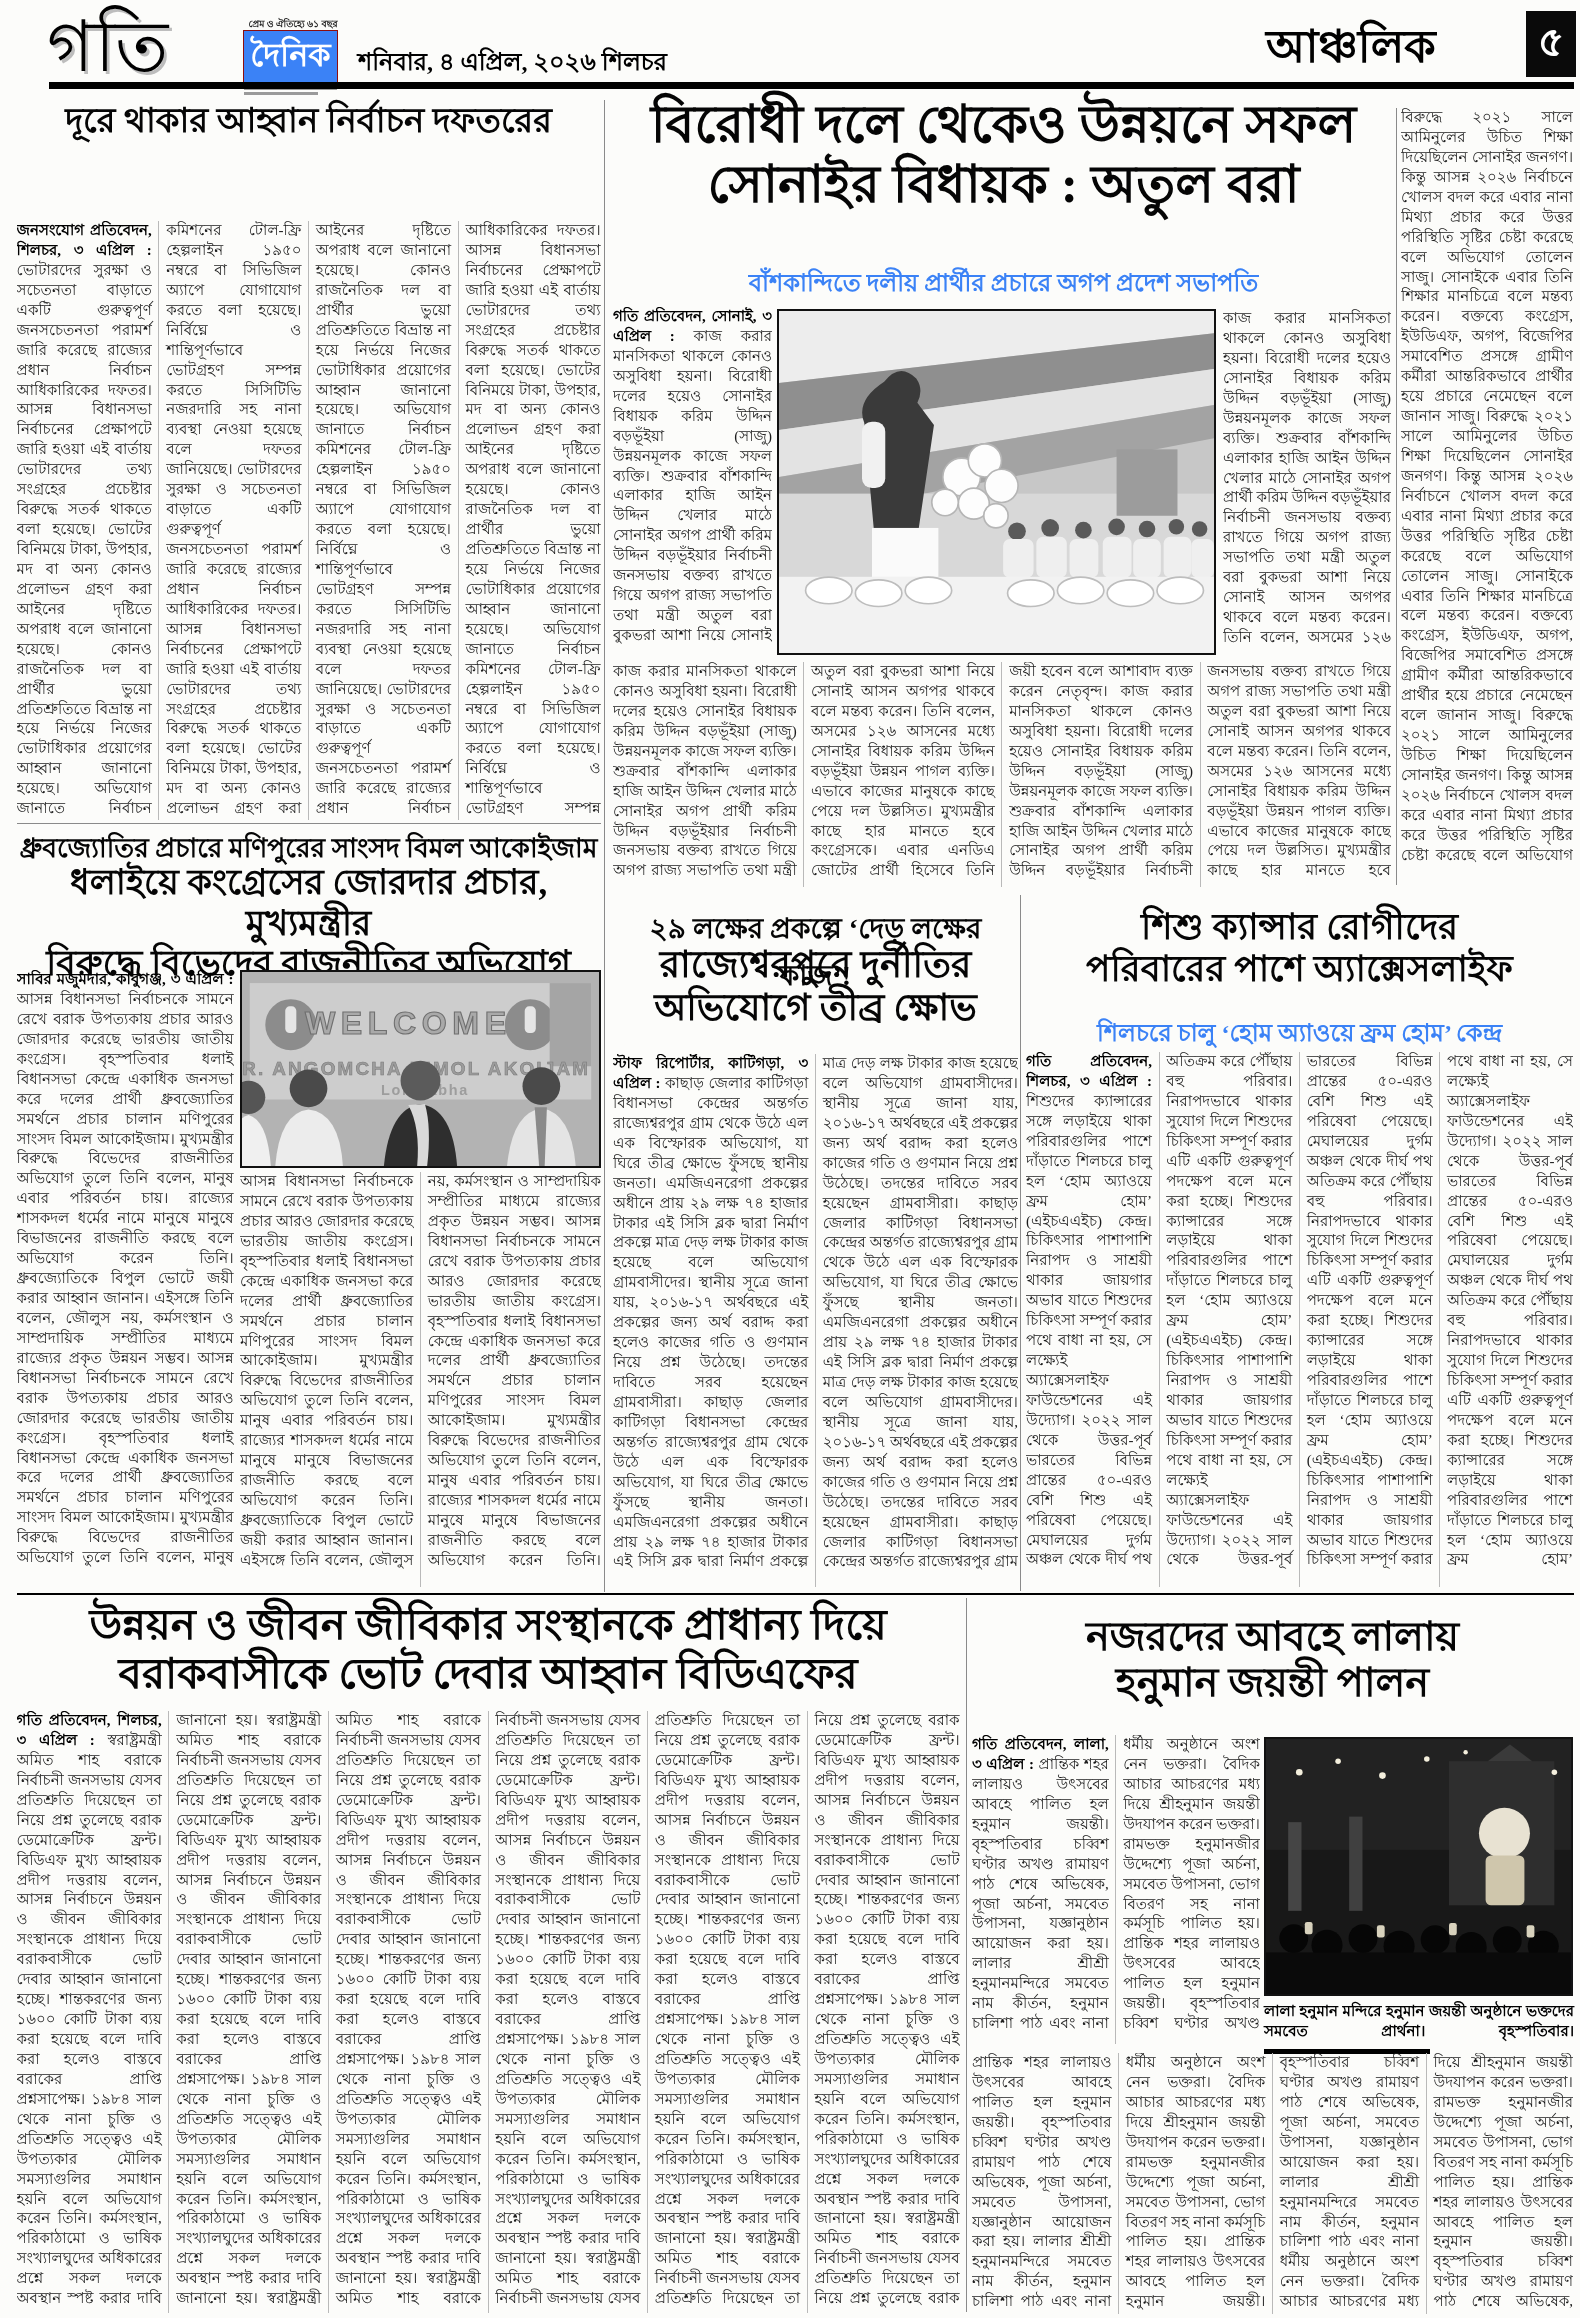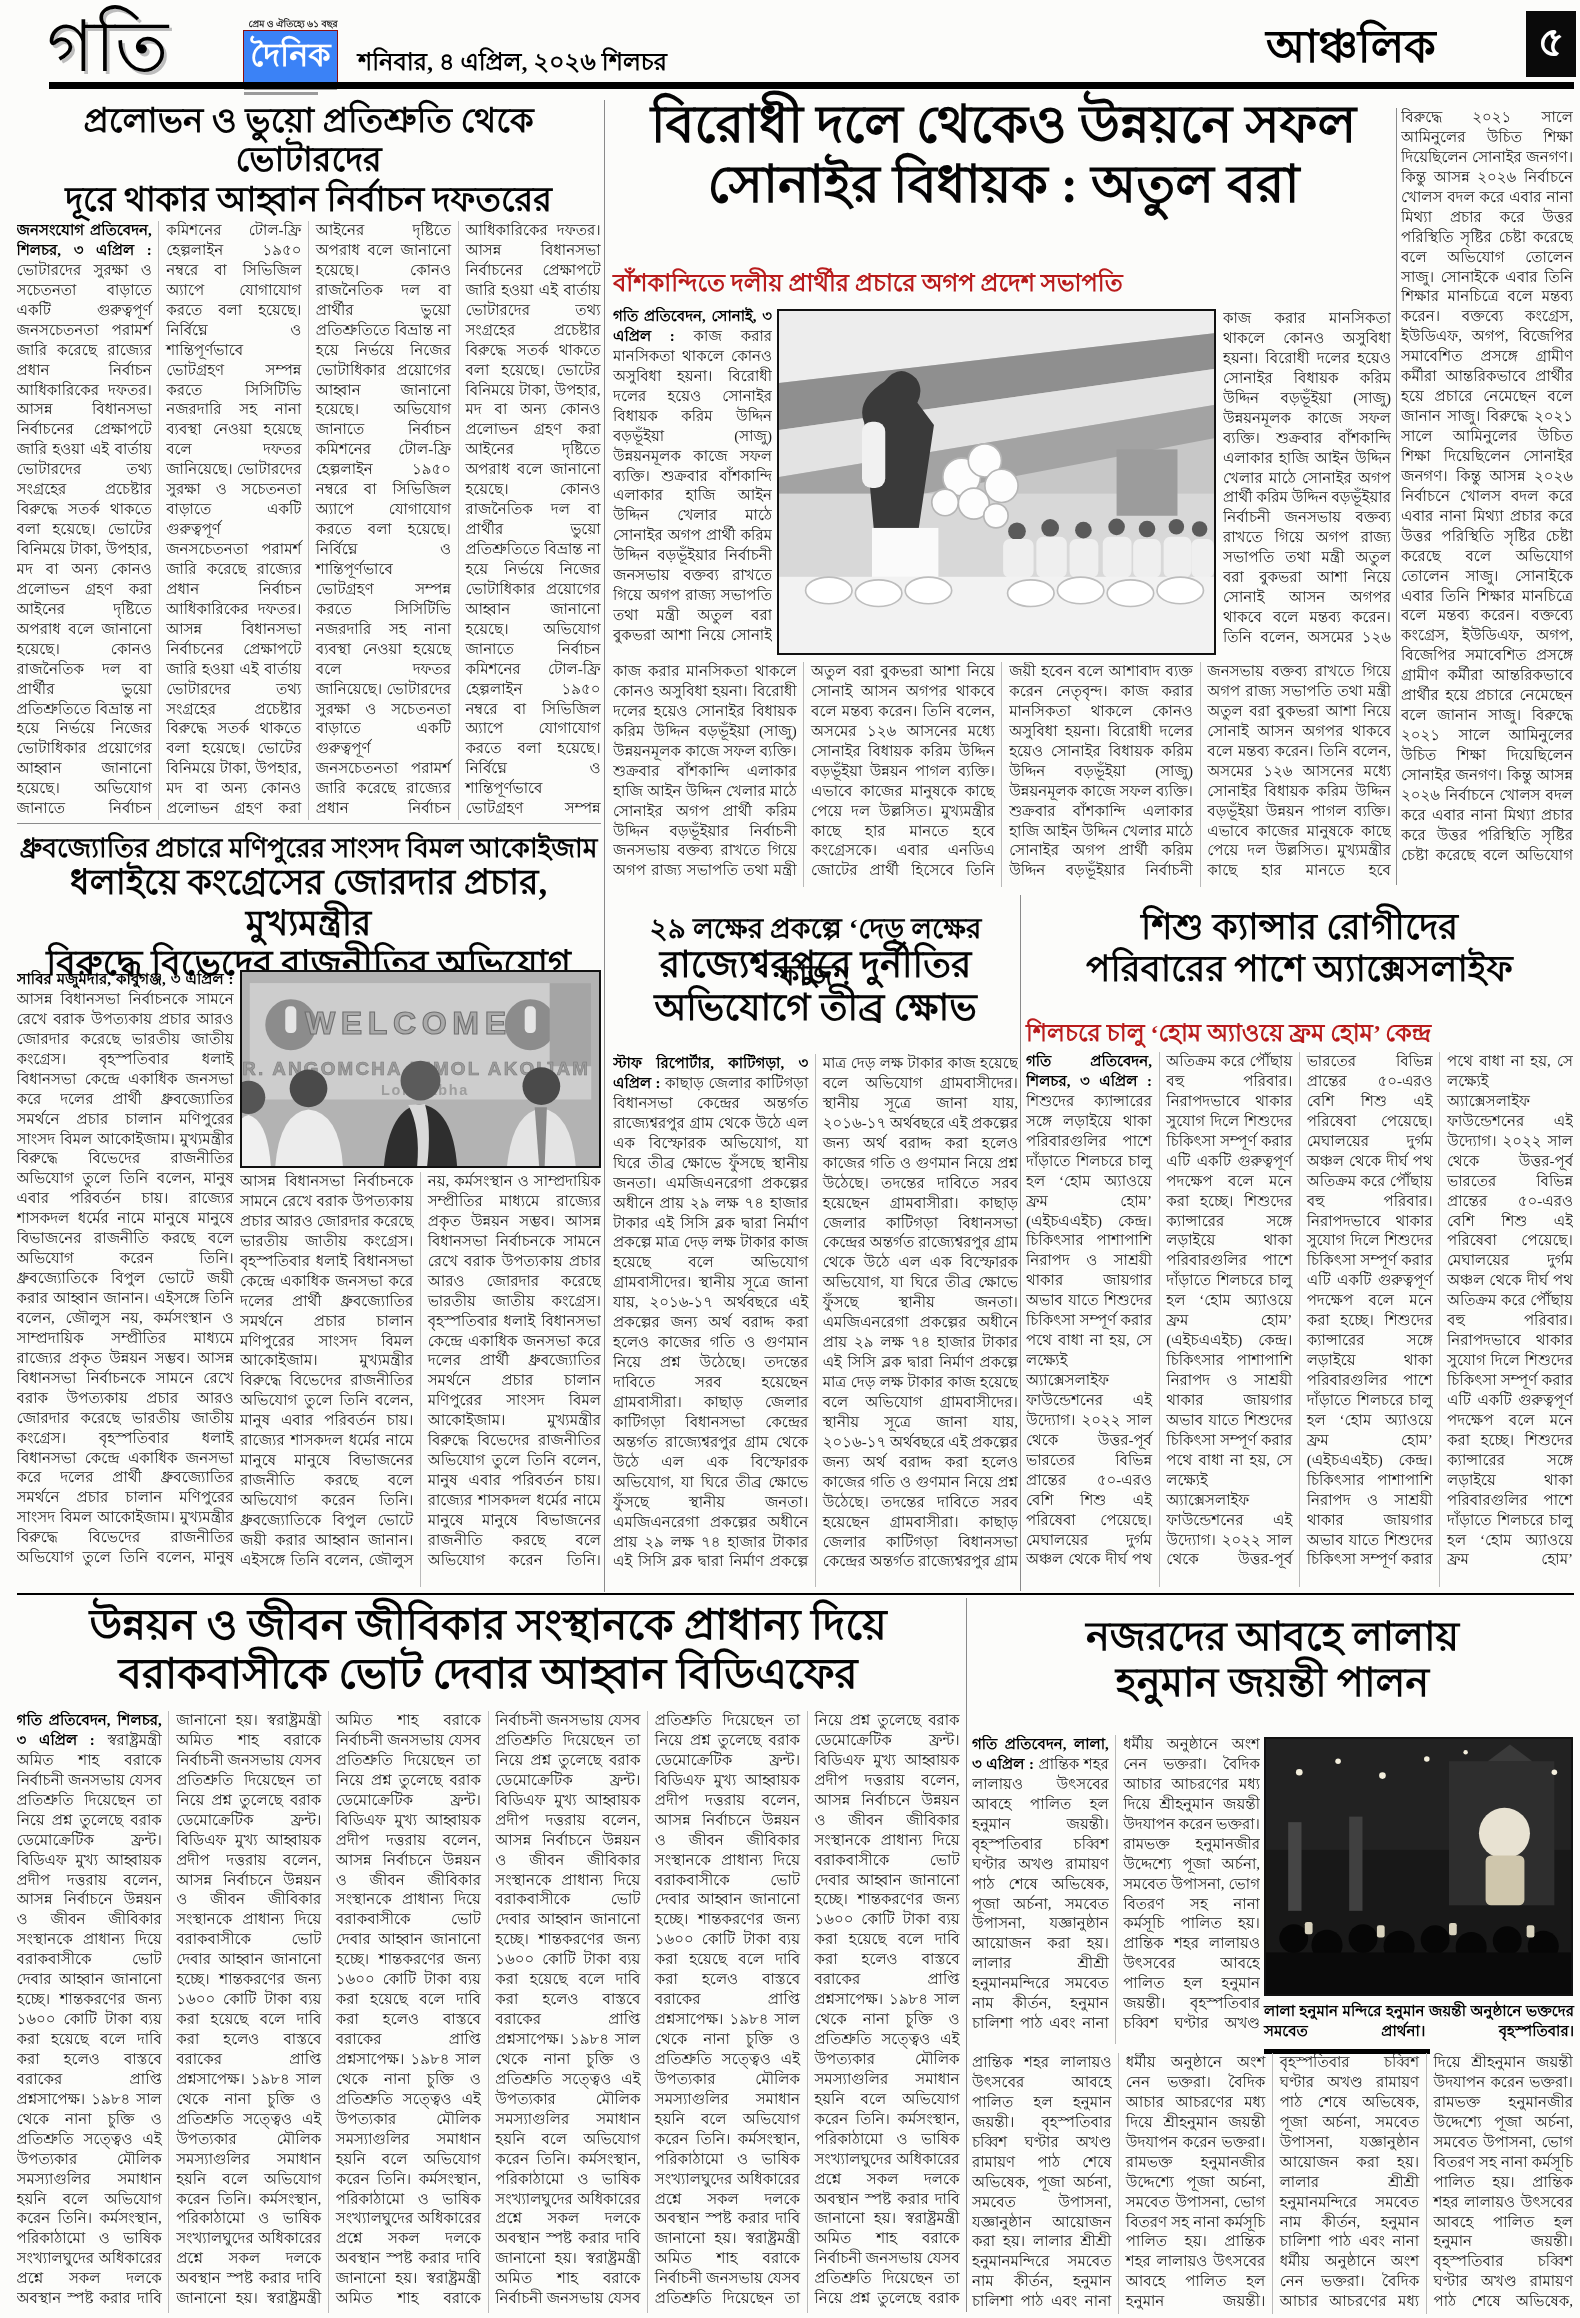--- a/index.html
+++ b/index.html
@@ -3,21 +3,21 @@
 <meta charset="utf-8">
 <style>
   *{margin:0;padding:0;box-sizing:border-box}
   html,body{background:#e9e7e2}
   body{font-family:"Liberation Serif","DejaVu Serif",serif;color:#141414}
   #page{position:relative;width:1580px;height:2319px;background:#fcfcfa;overflow:hidden;margin:0 auto}
   .abs{position:absolute}
   .hl{font-weight:bold;text-align:center;color:#050505}
   .hl .ln{display:block;line-height:1.16}
   .kicker{font-weight:bold;text-align:center;color:#050505}
-  .subhead{font-weight:bold;text-align:left;color:#b91c1c}
+  .subhead{font-weight:bold;text-align:center;color:#3b82f6}
   .body-text{font-size:15px;line-height:1.33;text-align:justify;overflow:hidden;height:100%;column-gap:14.4px;column-rule:0.6px solid #b9b9b9;color:#1c1c1c;word-break:break-word}
   .byline{font-weight:bold;color:#000}
   .rule-h{background:#000}
   .rule-thin{background:#8a8a8a}
   .photo{border:2.2px solid #111;background:#bbb;overflow:hidden}
   .photo svg{display:block;width:100%;height:100%}
   .caption{font-size:15px;font-weight:bold;line-height:1.3;text-align:justify;color:#000}
   .masthead-logo{font-weight:normal;letter-spacing:1.1px;color:#000;text-shadow:2.8px 2.8px 0 #bdbdbd;line-height:1}
   .daily-box{background:#3b82f6;border:1.7px solid #8e0d0d;color:#fff;display:flex;align-items:center;justify-content:center;font-weight:bold}
   .tagline{font-size:9.4px;font-weight:bold;color:#222;text-align:center;white-space:nowrap}
@@ -38,21 +38,20 @@
   <div class="abs" style="left:244px;top:85px;width:93px">
     <div class="microbar"></div>
     <div class="microbar" style="width:80%"></div>
   </div>
   <div class="abs dateline" style="left:358px;top:43px;font-size:24px">শনিবার, ৪ এপ্রিল, ২০২৬ শিলচর</div>
   <div class="abs section-title" style="left:1266px;top:12px;font-size:45px">আঞ্চলিক</div>
   <div class="abs pagenum-box" style="left:1526px;top:11px;width:50px;height:66px;font-size:41px">৫</div>
   <div class="abs rule-h" style="left:49px;top:82px;width:1525px;height:7.2px"></div>
 
   <div class="abs hl" style="left:16.6px;top:101px;width:584px;font-size:34px">
-    <span class="ln">প্রলোভন ও ভুয়ো প্রতিশ্রুতি থেকে ভোটারদের</span>
     <span class="ln">দূরে থাকার আহ্বান নির্বাচন দফতরের</span>
   </div>
   <div class="abs body-text" style="left:16.6px;top:221px;width:584px;height:599px;column-count:4">
     <span class="byline">জনসংযোগ প্রতিবেদন, শিলচর, ৩ এপ্রিল :</span>
     <span>ভোটারদের সুরক্ষা ও সচেতনতা বাড়াতে একটি গুরুত্বপূর্ণ জনসচেতনতা পরামর্শ জারি করেছে রাজ্যের প্রধান নির্বাচন আধিকারিকের দফতর। আসন্ন বিধানসভা নির্বাচনের প্রেক্ষাপটে জারি হওয়া এই বার্তায় ভোটারদের তথ্য সংগ্রহের প্রচেষ্টার বিরুদ্ধে সতর্ক থাকতে বলা হয়েছে। ভোটের বিনিময়ে টাকা, উপহার, মদ বা অন্য কোনও প্রলোভন গ্রহণ করা আইনের দৃষ্টিতে অপরাধ বলে জানানো হয়েছে। কোনও রাজনৈতিক দল বা প্রার্থীর ভুয়ো প্রতিশ্রুতিতে বিভ্রান্ত না হয়ে নির্ভয়ে নিজের ভোটাধিকার প্রয়োগের আহ্বান জানানো হয়েছে। অভিযোগ জানাতে নির্বাচন কমিশনের টোল-ফ্রি হেল্পলাইন ১৯৫০ নম্বরে বা সিভিজিল অ্যাপে যোগাযোগ করতে বলা হয়েছে। নির্বিঘ্নে ও শান্তিপূর্ণভাবে ভোটগ্রহণ সম্পন্ন করতে সিসিটিভি নজরদারি সহ নানা ব্যবস্থা নেওয়া হয়েছে বলে দফতর জানিয়েছে। ভোটারদের সুরক্ষা ও সচেতনতা বাড়াতে একটি গুরুত্বপূর্ণ জনসচেতনতা পরামর্শ জারি করেছে রাজ্যের প্রধান নির্বাচন আধিকারিকের দফতর। আসন্ন বিধানসভা নির্বাচনের প্রেক্ষাপটে জারি হওয়া এই বার্তায় ভোটারদের তথ্য সংগ্রহের প্রচেষ্টার বিরুদ্ধে সতর্ক থাকতে বলা হয়েছে। ভোটের বিনিময়ে টাকা, উপহার, মদ বা অন্য কোনও প্রলোভন গ্রহণ করা আইনের দৃষ্টিতে অপরাধ বলে জানানো হয়েছে। কোনও রাজনৈতিক দল বা প্রার্থীর ভুয়ো প্রতিশ্রুতিতে বিভ্রান্ত না হয়ে নির্ভয়ে নিজের ভোটাধিকার প্রয়োগের আহ্বান জানানো হয়েছে। অভিযোগ জানাতে নির্বাচন কমিশনের টোল-ফ্রি হেল্পলাইন ১৯৫০ নম্বরে বা সিভিজিল অ্যাপে যোগাযোগ করতে বলা হয়েছে। নির্বিঘ্নে ও শান্তিপূর্ণভাবে ভোটগ্রহণ সম্পন্ন করতে সিসিটিভি নজরদারি সহ নানা ব্যবস্থা নেওয়া হয়েছে বলে দফতর জানিয়েছে। ভোটারদের সুরক্ষা ও সচেতনতা বাড়াতে একটি গুরুত্বপূর্ণ জনসচেতনতা পরামর্শ জারি করেছে রাজ্যের প্রধান নির্বাচন আধিকারিকের দফতর। আসন্ন বিধানসভা নির্বাচনের প্রেক্ষাপটে জারি হওয়া এই বার্তায় ভোটারদের তথ্য সংগ্রহের প্রচেষ্টার বিরুদ্ধে সতর্ক থাকতে বলা হয়েছে। ভোটের বিনিময়ে টাকা, উপহার, মদ বা অন্য কোনও প্রলোভন গ্রহণ করা আইনের দৃষ্টিতে অপরাধ বলে জানানো হয়েছে। কোনও রাজনৈতিক দল বা প্রার্থীর ভুয়ো প্রতিশ্রুতিতে বিভ্রান্ত না হয়ে নির্ভয়ে নিজের ভোটাধিকার প্রয়োগের আহ্বান জানানো হয়েছে। অভিযোগ জানাতে নির্বাচন কমিশনের টোল-ফ্রি হেল্পলাইন ১৯৫০ নম্বরে বা সিভিজিল অ্যাপে যোগাযোগ করতে বলা হয়েছে। নির্বিঘ্নে ও শান্তিপূর্ণভাবে ভোটগ্রহণ সম্পন্ন করতে সিসিটিভি নজরদারি সহ নানা ব্যবস্থা নেওয়া হয়েছে বলে দফতর জানিয়েছে। ভোটারদের সুরক্ষা ও সচেতনতা বাড়াতে একটি গুরুত্বপূর্ণ জনসচেতনতা পরামর্শ জারি করেছে রাজ্যের প্রধান নির্বাচন আধিকারিকের দফতর। আসন্ন বিধানসভা নির্বাচনের প্রেক্ষাপটে জারি হওয়া এই বার্তায় ভোটারদের তথ্য সংগ্রহের প্রচেষ্টার বিরুদ্ধে সতর্ক থাকতে বলা হয়েছে। ভোটের বিনিময়ে টাকা, উপহার, মদ বা অন্য কোনও প্রলোভন গ্রহণ করা আইনের দৃষ্টিতে অপরাধ বলে জানানো হয়েছে। কোনও রাজনৈতিক দল বা প্রার্থীর ভুয়ো প্রতিশ্রুতিতে বিভ্রান্ত না হয়ে নির্ভয়ে নিজের ভোটাধিকার প্রয়োগের আহ্বান জানানো হয়েছে। অভিযোগ জানাতে নির্বাচন কমিশনের টোল-ফ্রি হেল্পলাইন ১৯৫০ নম্বরে বা সিভিজিল অ্যাপে যোগাযোগ করতে বলা হয়েছে। নির্বিঘ্নে ও শান্তিপূর্ণভাবে ভোটগ্রহণ সম্পন্ন করতে সিসিটিভি নজরদারি সহ নানা ব্যবস্থা নেওয়া হয়েছে বলে দফতর জানিয়েছে। ভোটারদের সুরক্ষা ও সচেতনতা বাড়াতে একটি গুরুত্বপূর্ণ জনসচেতনতা পরামর্শ জারি করেছে রাজ্যের প্রধান নির্বাচন আধিকারিকের দফতর। আসন্ন বিধানসভা নির্বাচনের প্রেক্ষাপটে জারি হওয়া এই বার্তায় ভোটারদের তথ্য সংগ্রহের প্রচেষ্টার বিরুদ্ধে সতর্ক থাকতে বলা হয়েছে। ভোটের বিনিময়ে টাকা, উপহার, মদ বা অন্য কোনও প্রলোভন গ্রহণ করা আইনের দৃষ্টিতে অপরাধ বলে জানানো হয়েছে। কোনও রাজনৈতিক দল বা প্রার্থীর ভুয়ো প্রতিশ্রুতিতে বিভ্রান্ত না হয়ে নির্ভয়ে নিজের ভোটাধিকার প্রয়োগের আহ্বান জানানো হয়েছে। অভিযোগ জানাতে নির্বাচন কমিশনের টোল-ফ্রি হেল্পলাইন ১৯৫০ নম্বরে বা সিভিজিল অ্যাপে যোগাযোগ করতে বলা হয়েছে। নির্বিঘ্নে ও শান্তিপূর্ণভাবে ভোটগ্রহণ সম্পন্ন করতে সিসিটিভি নজরদারি সহ নানা ব্যবস্থা নেওয়া হয়েছে বলে দফতর জানিয়েছে। ভোটারদের সুরক্ষা ও সচেতনতা বাড়াতে একটি গুরুত্বপূর্ণ জনসচেতনতা পরামর্শ জারি করেছে রাজ্যের প্রধান নির্বাচন আধিকারিকের দফতর। আসন্ন বিধানসভা নির্বাচনের প্রেক্ষাপটে জারি হওয়া এই বার্তায় ভোটারদের তথ্য সংগ্রহের প্রচেষ্টার বিরুদ্ধে সতর্ক থাকতে বলা হয়েছে। ভোটের বিনিময়ে টাকা, উপহার, মদ বা অন্য কোনও প্রলোভন গ্রহণ করা আইনের দৃষ্টিতে অপরাধ বলে জানানো হয়েছে। কোনও রাজনৈতিক দল বা প্রার্থীর ভুয়ো প্রতিশ্রুতিতে বিভ্রান্ত না হয়ে নির্ভয়ে নিজের ভোটাধিকার প্রয়োগের আহ্বান জানানো হয়েছে। অভিযোগ জানাতে নির্বাচন কমিশনের টোল-ফ্রি হেল্পলাইন ১৯৫০ নম্বরে বা সিভিজিল অ্যাপে যোগাযোগ করতে বলা হয়েছে। নির্বিঘ্নে ও শান্তিপূর্ণভাবে ভোটগ্রহণ সম্পন্ন করতে সিসিটিভি নজরদারি সহ নানা ব্যবস্থা নেওয়া হয়েছে বলে দফতর জানিয়েছে। </span>
   </div>
 
   <div class="abs rule-thin" style="left:604px;top:100px;width:1.1px;height:1492px"></div>
 
   <div class="abs hl" style="left:613px;top:95px;width:781px;font-size:52px">

